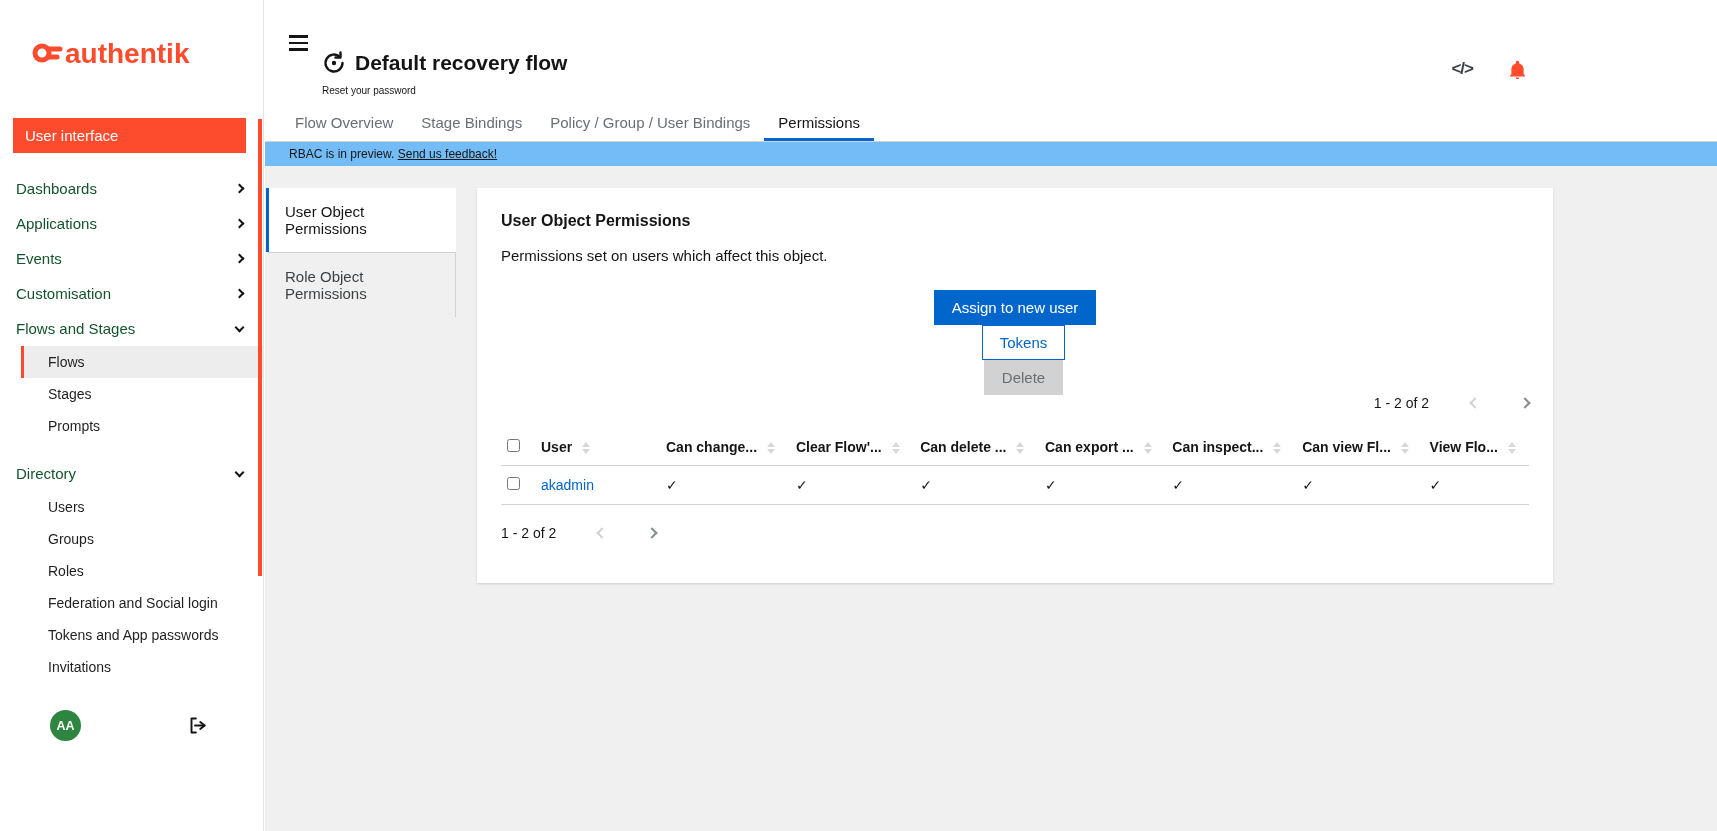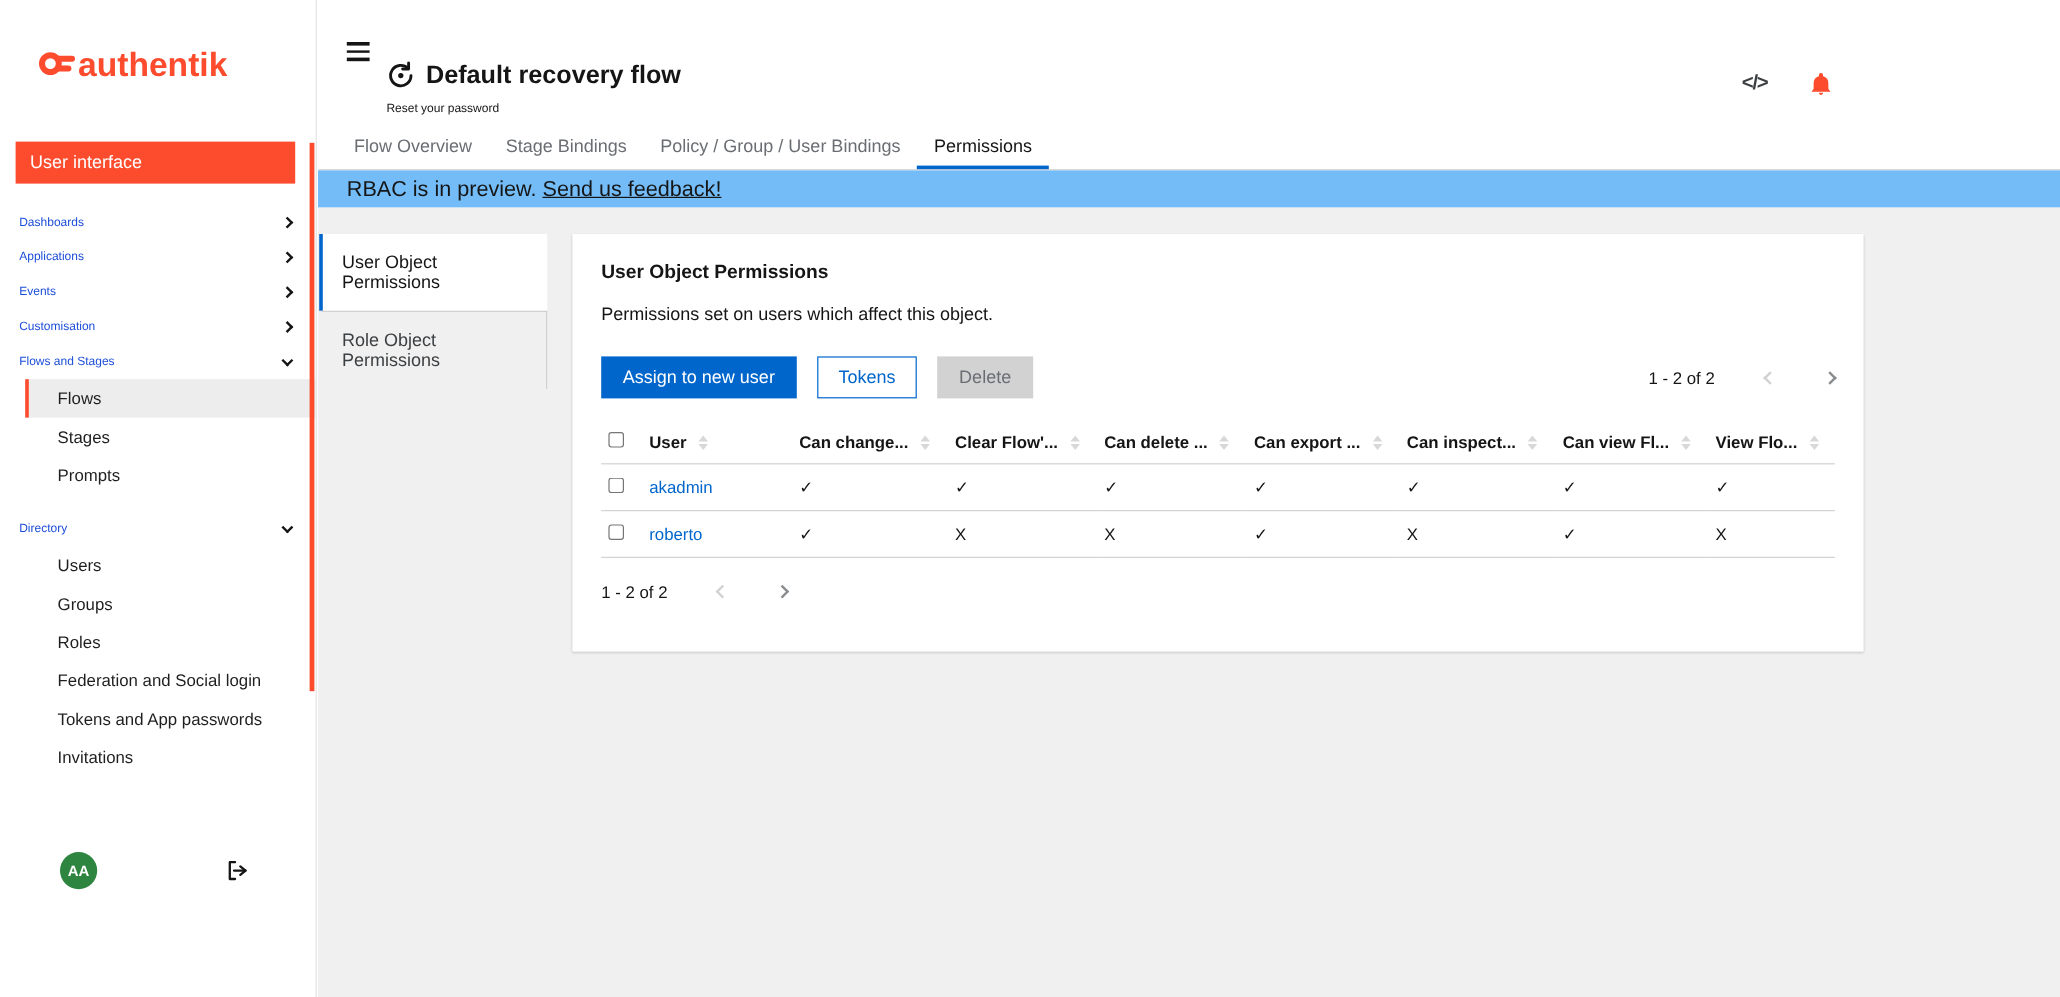--- a/index.html
+++ b/index.html
@@ -19,21 +19,21 @@
   .logo-wrap { height:104px; display:flex; align-items:center; justify-content:center; }
   .accent-line { position:absolute; top:119px; right:1px; width:4px; height:457px; background:#fd4b2d; }
   .ui-btn {
     display:block; width:233px; margin:14px 13px 18px; padding:9px 12px;
     background:#fd4b2d; color:#fff; font-size:15px; text-align:left;
     border:none; cursor:pointer; font-family:inherit;
   }
   .nav { }
   .nav-item {
     display:flex; align-items:center; justify-content:space-between;
-    padding:9px 20px 9px 16px; font-size:10px; color:#1d4ed8; cursor:pointer;
+    padding:9px 20px 9px 16px; font-size:15px; color:#14532d; cursor:pointer;
   }
   .nav-item.gap { margin-top:14px; }
   .chev { width:7px; height:7px; border-right:2px solid #151515; border-bottom:2px solid #151515; display:inline-block; }
   .chev.right { transform:rotate(-45deg); }
   .chev.down  { transform:rotate(45deg); margin-top:-3px; }
   .sub-item {
     margin-left:21px; padding:8px 8px 8px 24px; font-size:14px; color:#1f1f1f;
     border-left:3px solid transparent; cursor:pointer;
   }
   .sub-item.active { background:#ededed; border-left-color:#fd4b2d; }
@@ -56,37 +56,37 @@
   .page-title { font-size:21px; font-weight:bold; margin:0; }
   .subtitle { margin-top:10px; font-size:10px; }
   .header-icons { display:flex; align-items:center; gap:34px; padding-top:14px; }
   .code-icon { font-weight:bold; font-size:17px; color:#3c3f42; letter-spacing:-1px; cursor:pointer; }
   .bell { cursor:pointer; display:flex; }
 
   .tabs { display:flex; padding-left:16px; border-bottom:1px solid #d2d2d2; background:#fff; flex:0 0 auto; }
   .tab { padding:10px 14px 7px; font-size:15px; color:#6a6e73; border-bottom:3px solid transparent; cursor:pointer; white-space:nowrap; }
   .tab.active { color:#151515; border-bottom-color:#0066cc; }
 
-  .banner { background:#73bcf7; color:#151515; font-size:18px; padding:5px 24px; flex:0 0 auto; }
+  .banner { background:#73bcf7; color:#151515; font-size:12px; padding:5px 24px; flex:0 0 auto; }
   .banner a { color:#151515; text-decoration:underline; cursor:pointer; }
 
   .content { flex:1; background:#f0f0f0; padding:22px 0 0 1px; display:flex; align-items:flex-start; overflow:hidden; }
 
   .side-tabs { width:190px; flex:0 0 auto; }
   .side-tab { padding:15px 16px; font-size:15px; border-left:3px solid transparent; cursor:pointer; color:#151515; }
   .side-tab.active { background:#fff; border-left-color:#0066cc; }
   .side-tab.inactive { border-top:1px solid #d2d2d2; border-right:1px solid #d2d2d2; color:#3c3f42; }
 
   .card {
     background:#fff; width:1076px; margin-left:21px; padding:24px 24px 42px;
     box-shadow:0 1px 2px rgba(0,0,0,0.15);
   }
   .card-title { font-size:16px; font-weight:bold; }
   .card-desc { margin-top:17px; font-size:15px; }
-  .toolbar { margin-top:26px; display:flex; align-items:center; }
+  .toolbar { margin-top:26px; display:flex; align-items:center;flex-direction:column; }
   .btn { font-size:15px; padding:8px 17px; border:1px solid transparent; cursor:pointer; font-family:inherit; }
   .btn-primary { background:#0066cc; color:#fff; }
   .btn-secondary { background:#fff; color:#0066cc; border-color:#0066cc; margin-left:17px; }
   .btn-disabled { background:#d2d2d2; color:#6a6e73; margin-left:17px; cursor:default; }
   .pager { margin-left:auto; display:flex; align-items:center; font-size:14px; gap:42px; }
   .pager.bottom { margin-top:20px; }
   .pchev { width:8px; height:8px; border-right:2px solid #8a8d90; border-bottom:2px solid #8a8d90; display:inline-block; cursor:pointer; }
   .pchev.left { transform:rotate(135deg); border-color:#d2d2d2; }
   .pchev.right { transform:rotate(-45deg); }
 
@@ -278,31 +278,20 @@
               <td class="col-check"><input type="checkbox" style=""></td>
               <td class="col-user user-cell"><a>akadmin</a></td>
               <td>✓</td>
               <td>✓</td>
               <td>✓</td>
               <td>✓</td>
               <td>✓</td>
               <td>✓</td>
               <td>✓</td>
             </tr>
-            <tr>
-              <td class="col-check"><input type="checkbox" style=""></td>
-              <td class="col-user user-cell"><a>roberto</a></td>
-              <td>✓</td>
-              <td>X</td>
-              <td>X</td>
-              <td>✓</td>
-              <td>X</td>
-              <td>✓</td>
-              <td>X</td>
-            </tr>
           </tbody>
       </table>
 
       <div class="pager bottom">
         <span>1 - 2 of 2</span>
         <span class="pchev left"></span>
         <span class="pchev right"></span>
       </div>
     </div>
 

